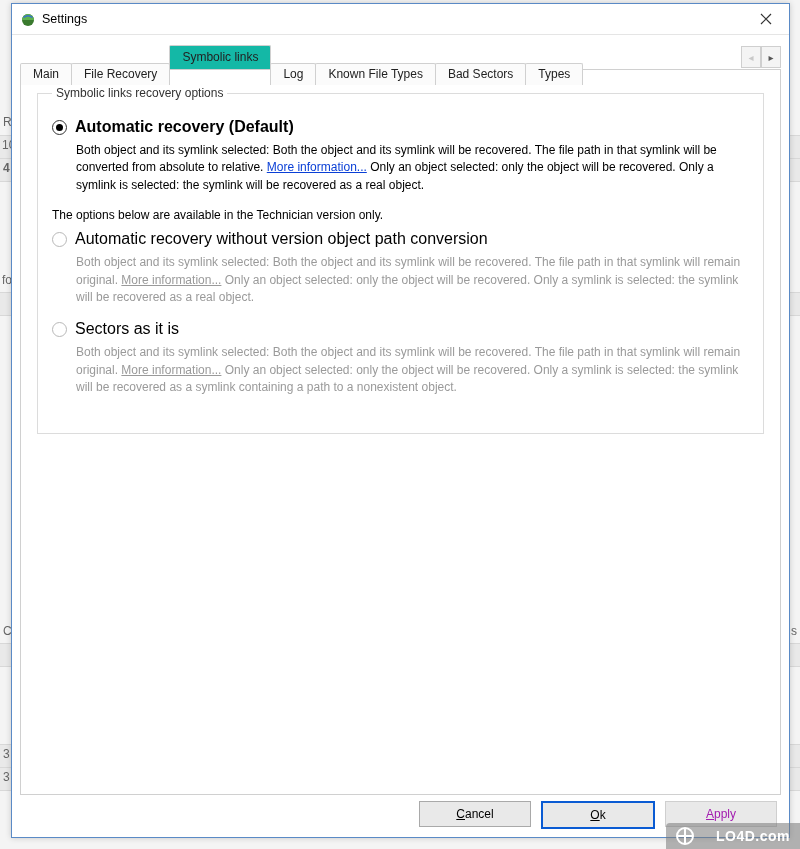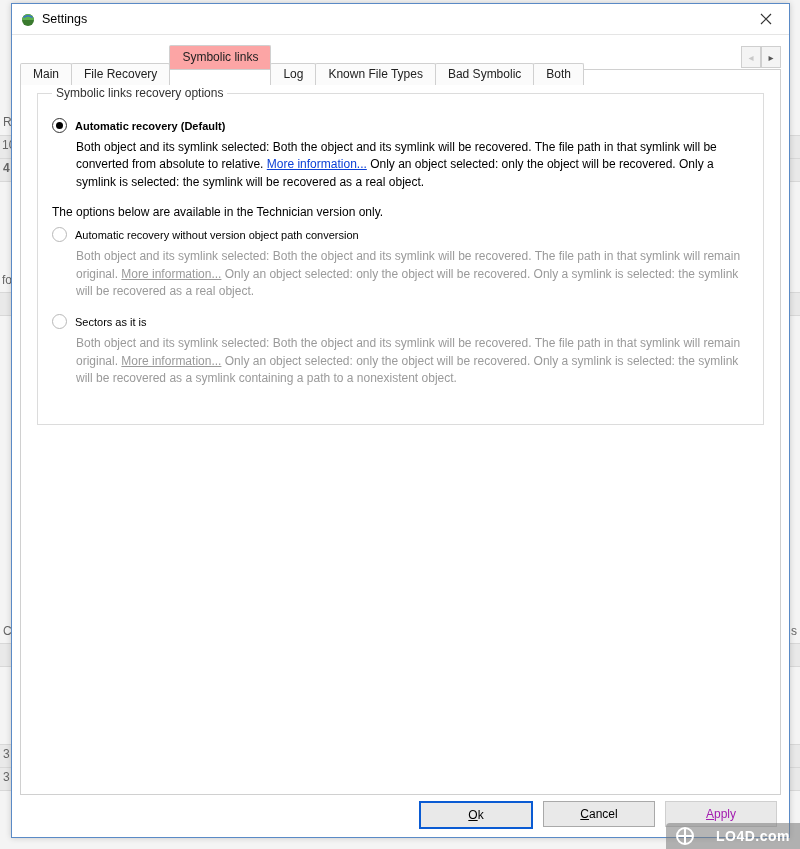--- a/index.html
+++ b/index.html
@@ -93,21 +93,21 @@
     background: #fbfbfb;
     color: #222;
     font-size: 12px;
     margin-right: -1px;
     border-radius: 2px 2px 0 0;
     position: relative;
     top: 16px;
     white-space: nowrap;
   }
   .tab.active {
-    background: #fca5a5;
+    background: #14b8a6;
     border-color: #d0d0d0;
     top: 0;
     padding-top: 4px;
     padding-bottom: 5px;
     z-index: 2;
     font-weight: 400;
   }
   .tabscroll {
     margin-left: auto;
     display: flex;
@@ -160,21 +160,21 @@
     justify-content: center;
     background:#fff;
   }
   .radio.checked::after {
     content:"";
     width:7px;height:7px;border-radius:50%;
     background:#000;
   }
   .radio.disabled { border-color:#b8b8b8; }
   .radio-label {
-    font-size: 11px;
+    font-size: 16px;
     color:#000;
   }
   .radio-label.bold { font-weight:600; }
   .disabled-text, .disabled-text a { color:#9a9a9a !important; }
 
   .desc {
     margin: 6px 0 14px 24px;
     line-height: 1.45;
     font-size: 12px;
     color:#000;
@@ -283,22 +283,22 @@
   </div>
 
   <div class="client">
 
     <div class="tabstrip">
       <div class="tab">Main</div>
       <div class="tab">File Recovery</div>
       <div class="tab active">Symbolic links</div>
       <div class="tab">Log</div>
       <div class="tab">Known File Types</div>
-      <div class="tab">Bad Symbolic</div>
-      <div class="tab">Both</div>
+      <div class="tab">Bad Sectors</div>
+      <div class="tab">Types</div>
       <div class="tabscroll">
         <div class="sbtn disabled">◂</div>
         <div class="sbtn">▸</div>
       </div>
     </div>
 
     <div class="tabpanel">
       <fieldset class="group">
         <legend>Symbolic links recovery options</legend>
 
@@ -331,25 +331,25 @@
           </div>
           <div class="desc disabled">
             <span>Both object and its symlink selected: Both the object and its symlink will be recovered. The file path in that symlink will remain original. </span><a href="#" class="morelink">More information...</a><span> Only an object selected: only the object will be recovered. Only a symlink is selected: the symlink will be recovered as a symlink containing a path to a nonexistent object.</span>
           </div>
         </div>
 
       </fieldset>
     </div>
 
     <div class="button-row">
+      <div class="btn">
+          <span><span class="ul">C</span>ancel</span>
+        </div>
       <div class="btn primary">
           <span><span class="ul">O</span>k</span>
-        </div>
-      <div class="btn">
-          <span><span class="ul">C</span>ancel</span>
         </div>
       <div class="btn disabled">
           <span><span class="ul">A</span>pply</span>
         </div>
     </div>
 
   </div>
 </div>
 
 <div class="watermark">

